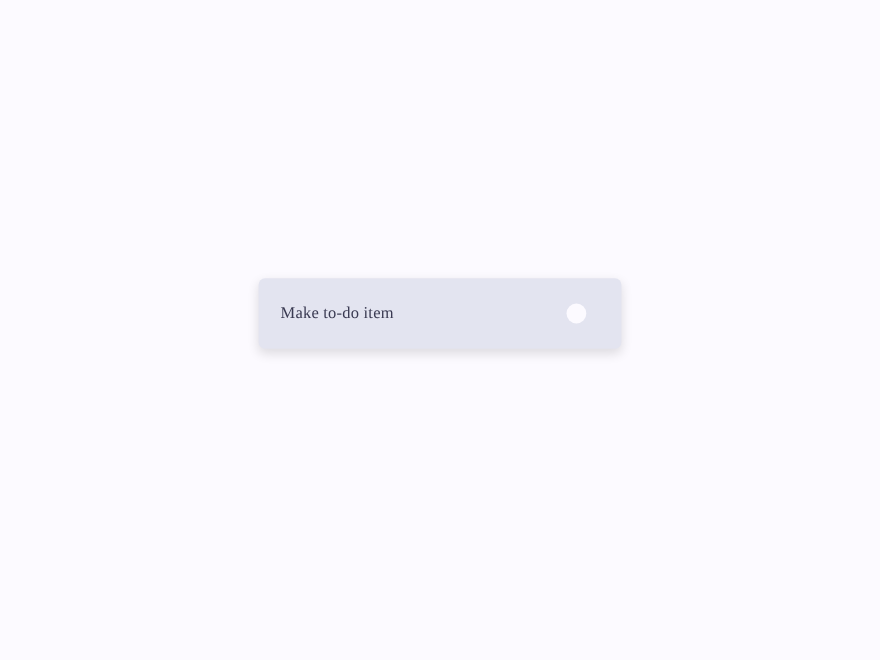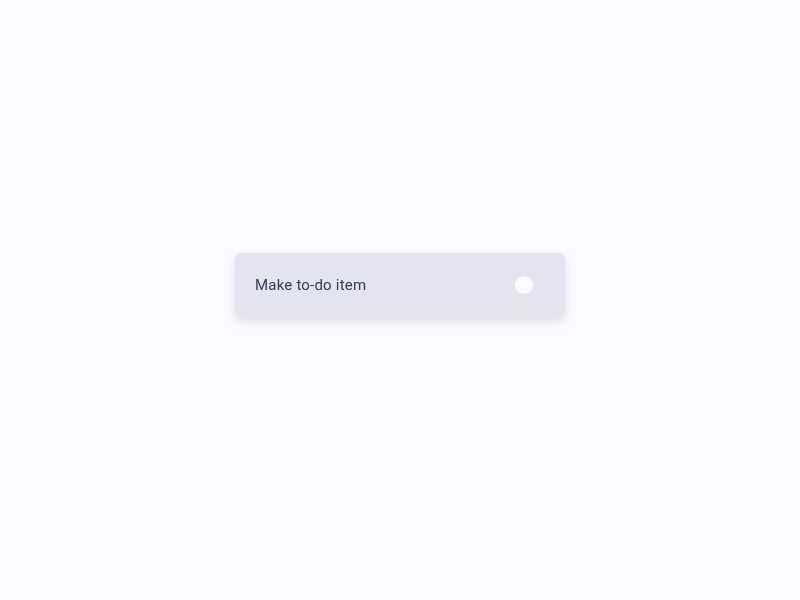--- a/index.html
+++ b/index.html
@@ -1,18 +1,19 @@
 <!DOCTYPE html>
 <html><head>
   <meta charset="utf-8">
   <style>
     * {
       margin: 0;
       padding: 0;
       box-sizing: border-box;
+      font-family: Liberation Serif, serif;
     }
     body {
       width: 800px;
       height: 600px;
       background: #fcfaff;
       display: flex;
       align-items: center;
       justify-content: center;
       font-family: -apple-system, BlinkMacSystemFont, "Segoe UI", Roboto, sans-serif;
     }

